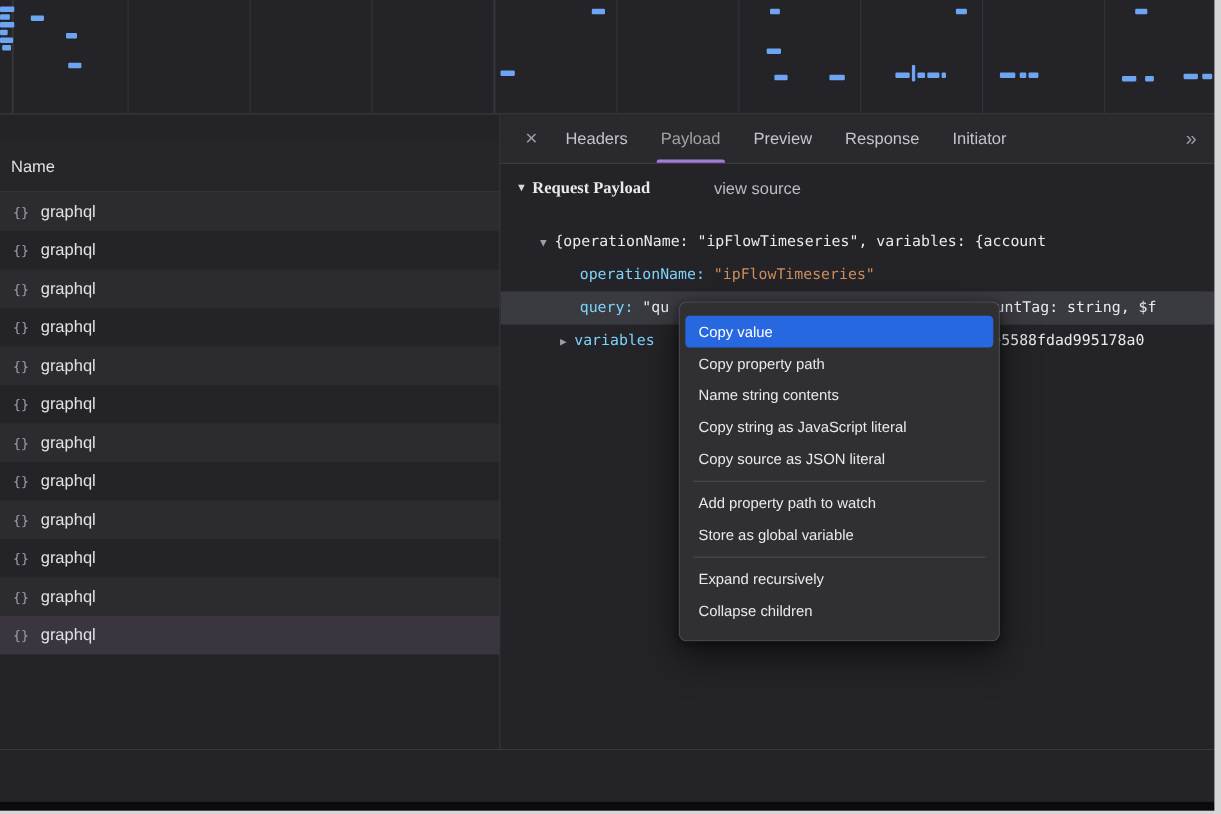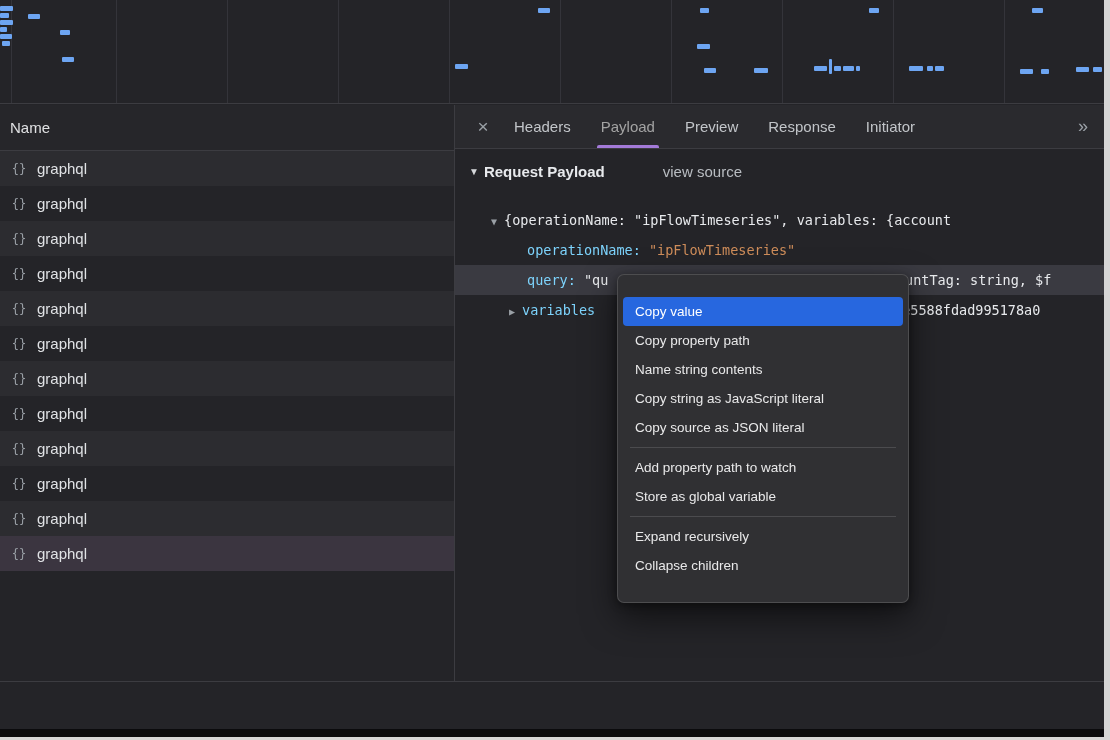--- a/index.html
+++ b/index.html
@@ -20,20 +20,21 @@
     border-bottom:1px solid #3c3c41;
   }
   .ov-bar { position:absolute; background:#6da5f2; border-radius:1px; }
 
   
   #left-panel { position:absolute; left:0; top:105px; width:454px; height:576px; background:#242428; }
   #name-header {
     height:46px; line-height:45px; padding-left:10px;
     font-size:15px; color:#e0e1e3; border-bottom:1px solid #3c3c41;
     background:#26262a;
+    margin-top:24px;
   }
   .req-row {
     height:35px; display:flex; align-items:center; gap:9px;
     padding-left:10px; font-size:15px; color:#e0e2e5; cursor:default;
   }
   .req-row.odd { background:#2c2c30; }
   .req-row.even { background:#242428; }
   .req-row.selected { background:#3b3540; }
   .json-icon {
     font-family:"DejaVu Sans Mono", monospace; font-size:12px;
@@ -66,40 +67,40 @@
     font-size:18px; color:#9aa0a6; cursor:pointer;
   }
 
   #payload-area { position:relative; width:649px; height:532px; overflow:hidden; }
 
   #payload-header {
     position:absolute; left:14px; top:14px;
     display:flex; align-items:center; font-size:15px;
   }
   #payload-header .tri { font-size:10px; color:#d5d7da; margin-right:5px; }
-  #payload-title { font-weight:bold; color:#e8eaed; }
+  #payload-title { font-weight:bold; color:#e8eaed;font-family:Liberation Serif, serif; }
   #view-source { margin-left:58px; color:#b9bdc2; font-size:15px; cursor:pointer; }
 
   .code-line {
     position:absolute; height:30px; line-height:30px; white-space:nowrap;
     font-family:"DejaVu Sans Mono", monospace; font-size:13.5px; color:#e8eaed;
     overflow:hidden; max-width:649px;
   }
   .code-line .tri { color:#9aa0a6; font-size:10px; margin-right:7px; }
   .kb { color:#7dd3fc; }
   .vo { color:#cf8d5a; }
   #tree-line-query {
     left:0; width:649px; padding-left:72px; background:#3a3a41;
   }
 
   
   #context-menu {
     position:absolute; left:617px; top:274px; width:292px;
     background:#303033; border:1px solid rgba(255,255,255,.14);
-    border-radius:7px; padding:22px 0;
+    border-radius:7px; padding:12px 0;
     box-shadow:0 14px 34px rgba(0,0,0,.55), 0 2px 8px rgba(0,0,0,.4);
     z-index:20;
   }
   .menu-item {
     height:29px; line-height:29px; margin:0 5px; padding:0 12px;
     border-radius:4px; font-size:13.5px; color:#e9e9ea;
     white-space:nowrap; cursor:default;
   }
   .menu-item.highlighted { background:#2767df; color:#ffffff; }
   .menu-sep { height:1px; background:#4b4b4e; margin:5px 12px; }

